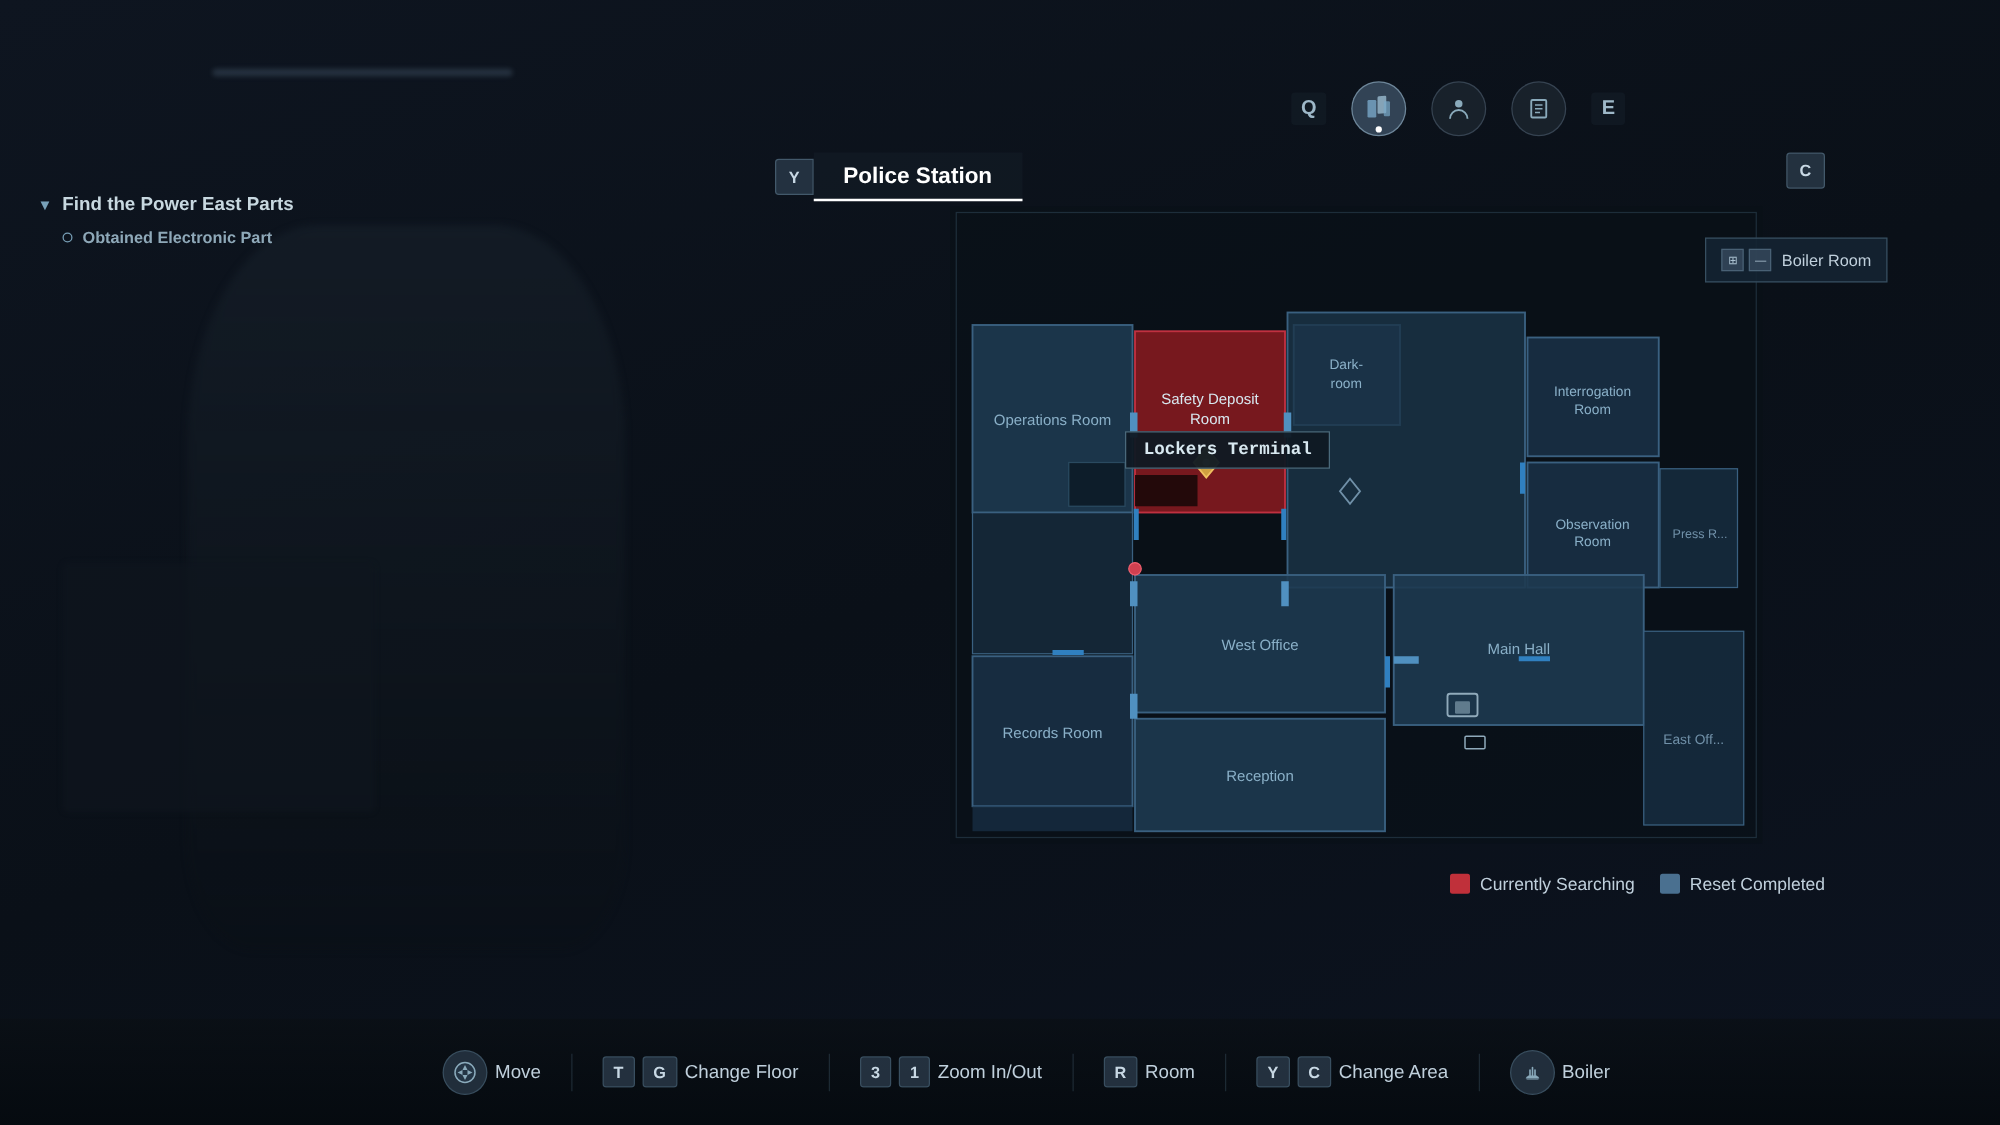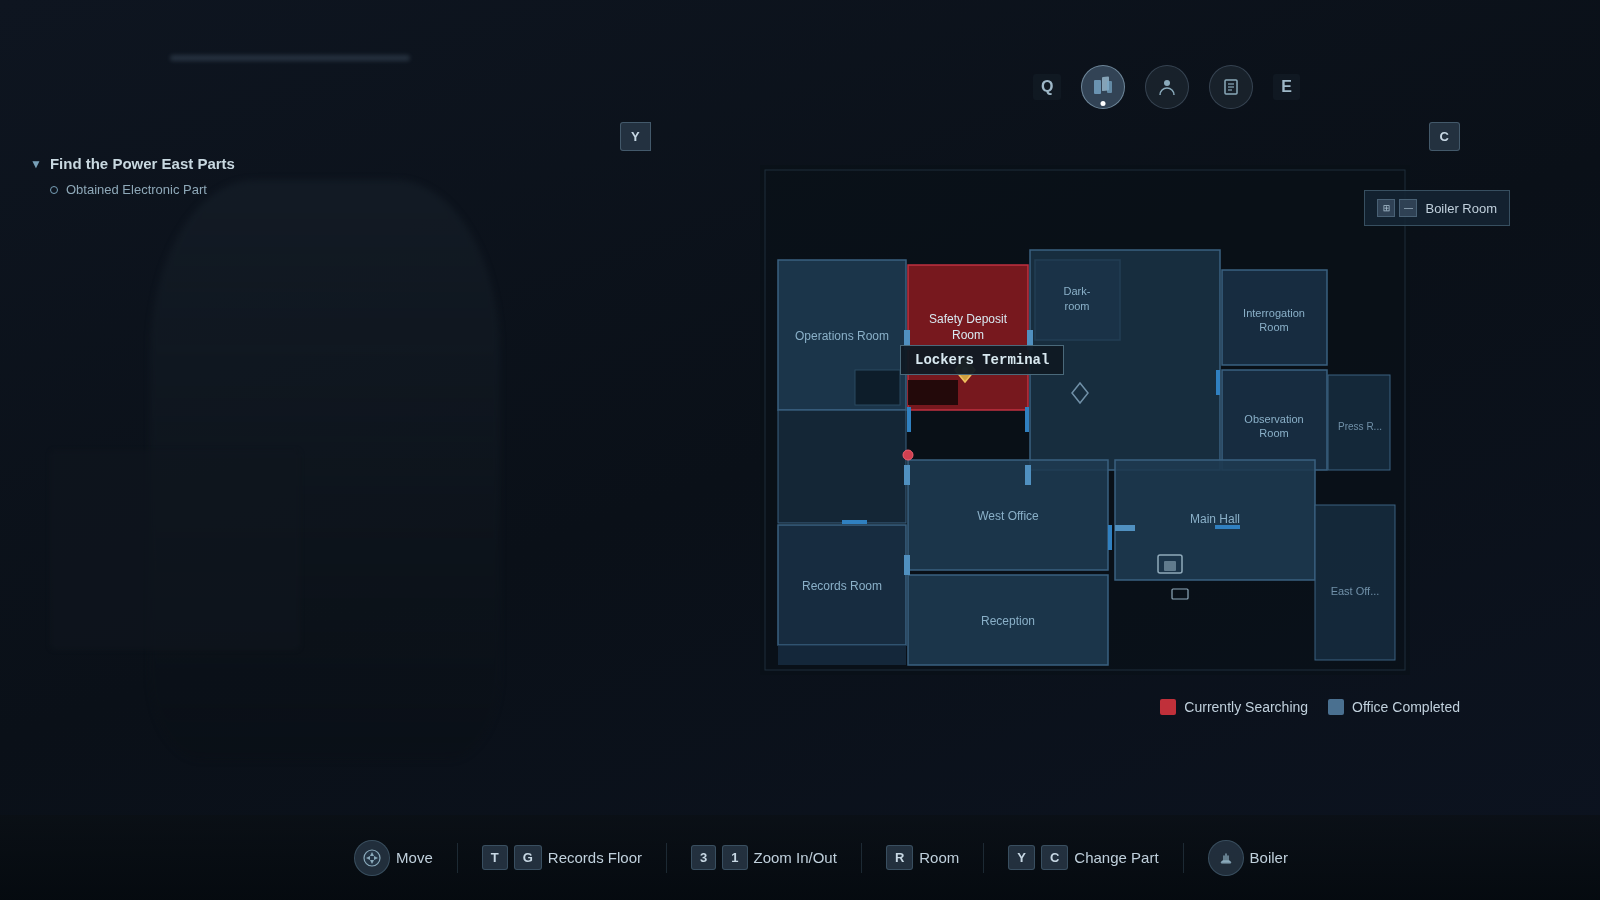--- a/index.html
+++ b/index.html
@@ -160,20 +160,21 @@
       font-size: 15px;
       font-weight: bold;
       color: #c8d8e0;
     }
 
     .objective-sub {
       display: flex;
       align-items: center;
       gap: 8px;
       padding-left: 20px;
+      font-weight: bold;
     }
 
     .objective-bullet {
       width: 8px;
       height: 8px;
       border-radius: 50%;
       border: 1px solid #78a0b8;
       background: transparent;
     }
 
@@ -382,20 +383,21 @@
       <line x1="7" y1="10" x2="13" y2="10" stroke="#8aaabb" stroke-width="1.2"></line>
       <line x1="7" y1="13" x2="11" y2="13" stroke="#8aaabb" stroke-width="1.2"></line>
     </svg>
   </div>
 
   <span class="key-hint">E</span>
 </div>
 
 <div class="location-tabs">
   <span class="loc-key">Y</span>
+  <div class="loc-tab active">Police Station</div>
 </div>
 
 <span class="close-key">C</span>
 
 <div class="objectives-panel">
   <div class="objective-main">
     <span class="chevron">▼</span>
     <span class="objective-title">Find the Power East Parts</span>
   </div>
   <div class="objective-sub">
@@ -520,21 +522,21 @@
   <div class="locker-tooltip">Lockers Terminal</div>
 </div>
 
 <div class="legend">
   <div class="legend-item">
     <div class="legend-dot searching"></div>
     <span class="legend-text">Currently Searching</span>
   </div>
   <div class="legend-item">
     <div class="legend-dot completed"></div>
-    <span class="legend-text">Office Completed</span>
+    <span class="legend-text">Reset Completed</span>
   </div>
 </div>
 
 <div class="controls-bar">
 
   <div class="ctrl-group">
     <div class="ctrl-icon">
       <svg width="20" height="20" viewBox="0 0 20 20" fill="none">
         <circle cx="10" cy="10" r="8" stroke="#8aaabb" stroke-width="1.2" fill="rgba(40,60,80,0.5)"></circle>
         <polygon points="10,4 12,8 8,8" fill="#8aaabb"></polygon>
@@ -544,21 +546,21 @@
       </svg>
     </div>
     <span class="ctrl-label">Move</span>
   </div>
 
   <div class="ctrl-divider"></div>
 
   <div class="ctrl-group">
     <span class="ctrl-key">T</span>
     <span class="ctrl-key">G</span>
-    <span class="ctrl-label">Records Floor</span>
+    <span class="ctrl-label">Change Floor</span>
   </div>
 
   <div class="ctrl-divider"></div>
 
   <div class="ctrl-group">
     <span class="ctrl-key">3</span>
     <span class="ctrl-key">1</span>
     <span class="ctrl-label">Zoom In/Out</span>
   </div>
 
@@ -567,21 +569,21 @@
   <div class="ctrl-group">
     <span class="ctrl-key">R</span>
     <span class="ctrl-label">Room</span>
   </div>
 
   <div class="ctrl-divider"></div>
 
   <div class="ctrl-group">
     <span class="ctrl-key">Y</span>
     <span class="ctrl-key">C</span>
-    <span class="ctrl-label">Change Part</span>
+    <span class="ctrl-label">Change Area</span>
   </div>
 
   <div class="ctrl-divider"></div>
 
   <div class="ctrl-group">
     <div class="ctrl-icon">
       <svg width="20" height="20" viewBox="0 0 20 20" fill="none">
         <path d="M8 14V8M10 14V6M12 14V8M6 14l1-1h6l1 1H6z" stroke="#8aaabb" stroke-width="1.3" stroke-linecap="round"></path>
         <rect x="5" y="13" width="10" height="3" rx="1" fill="#8aaabb" opacity="0.5"></rect>
       </svg>

